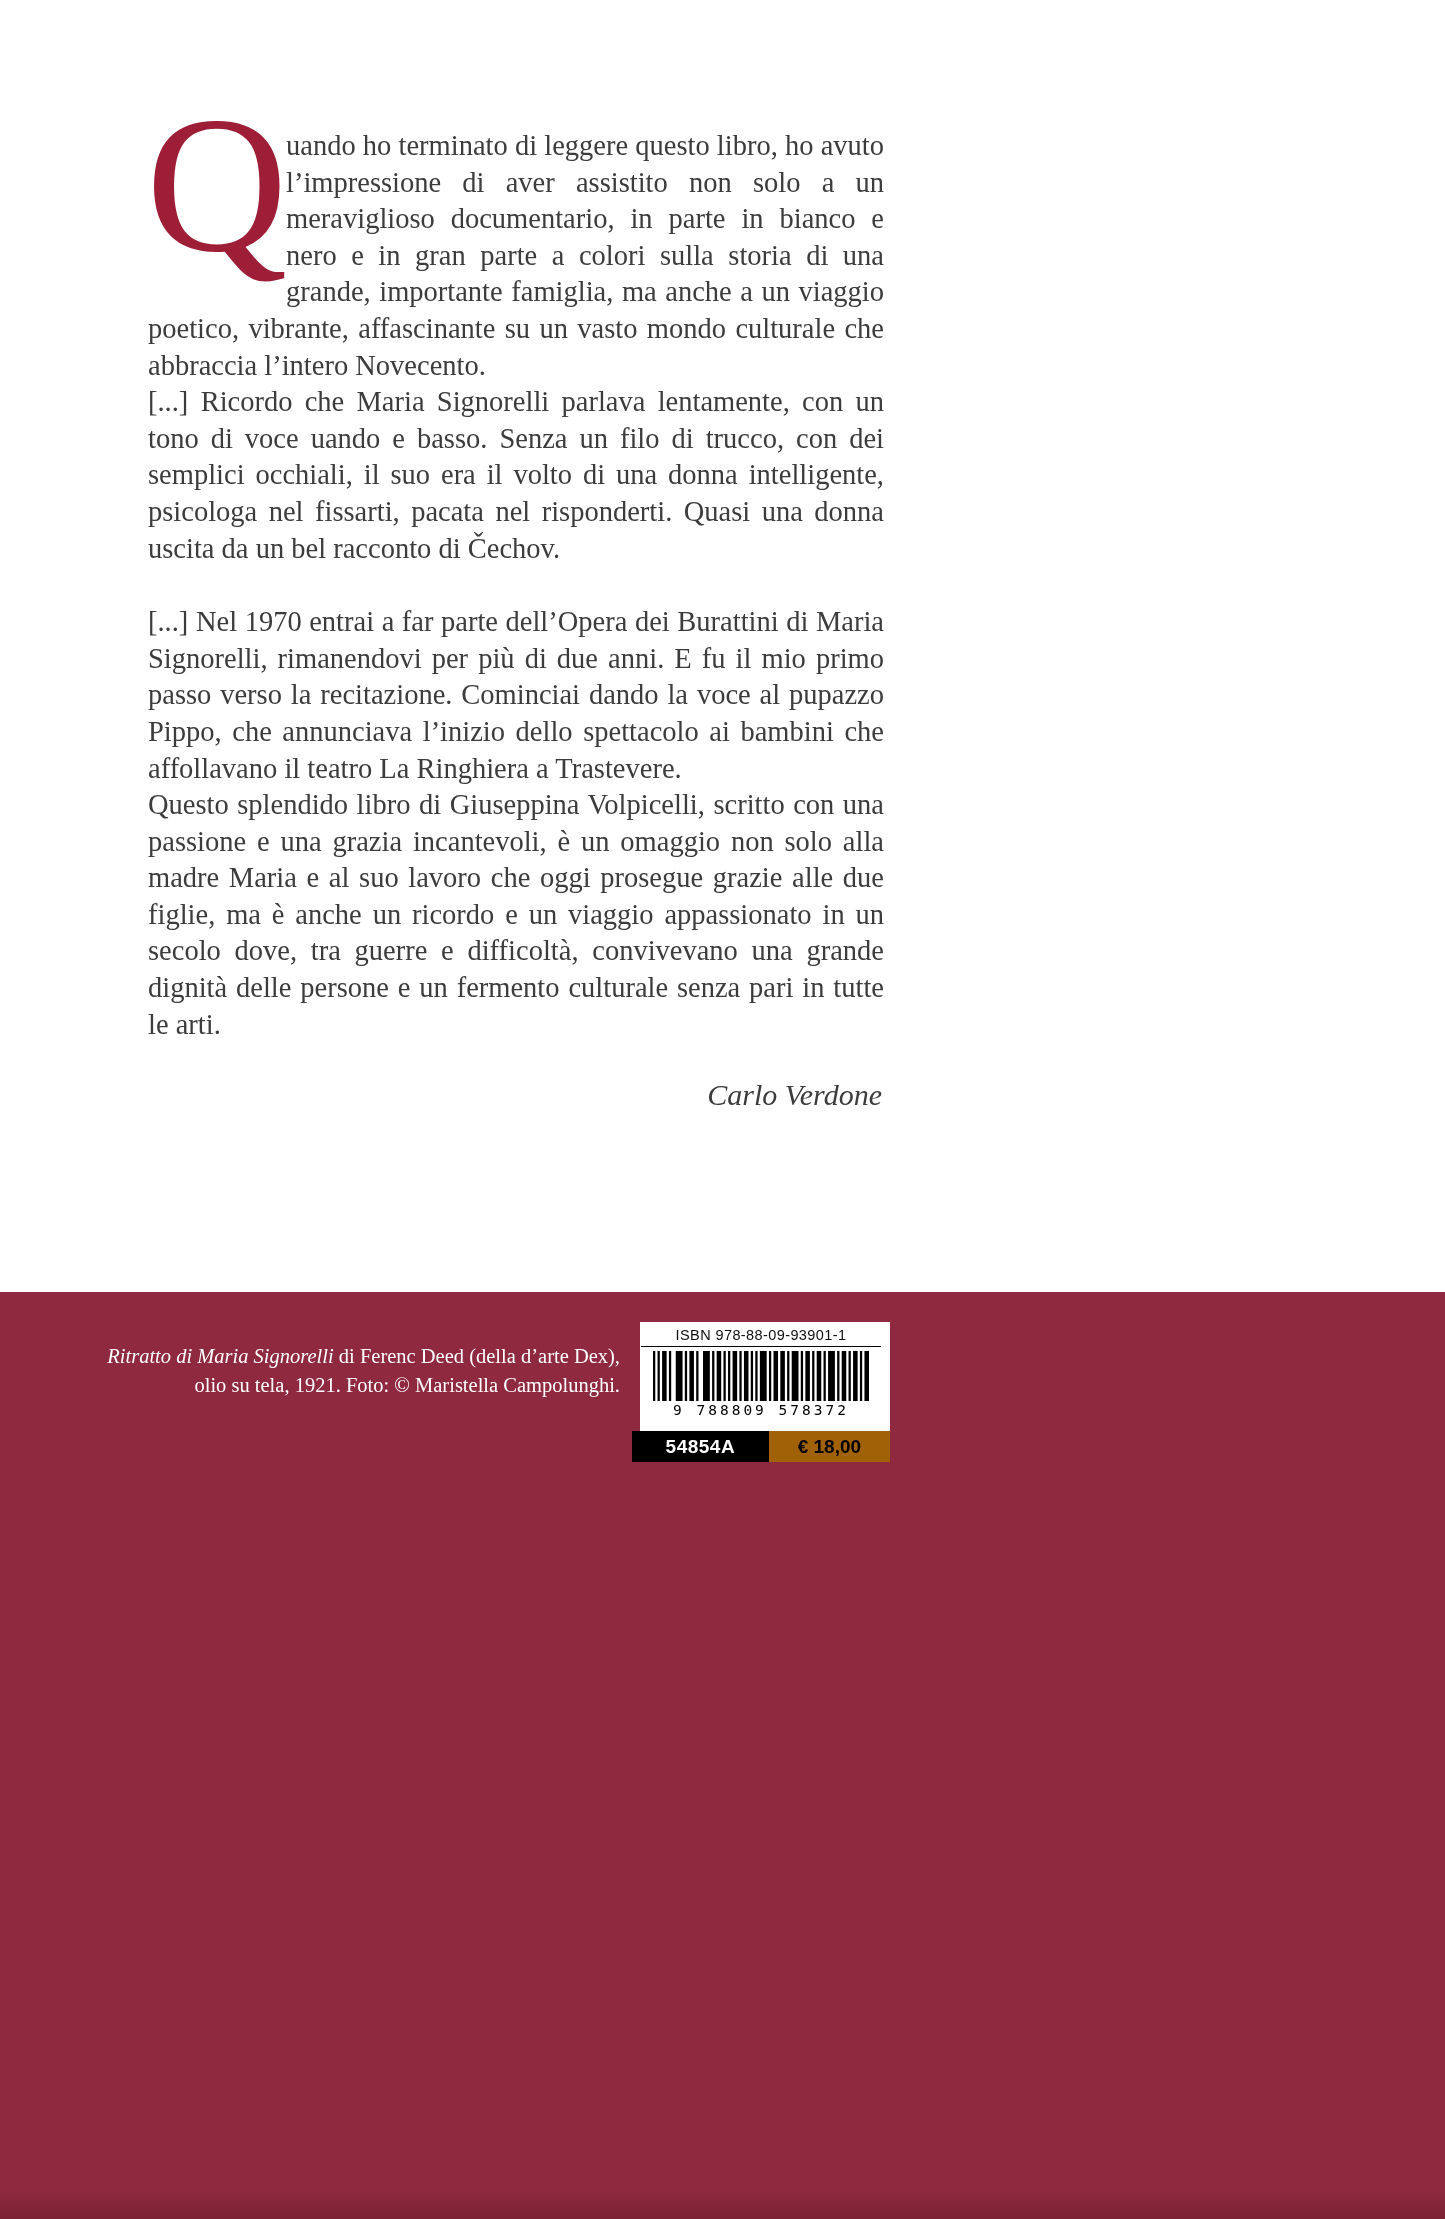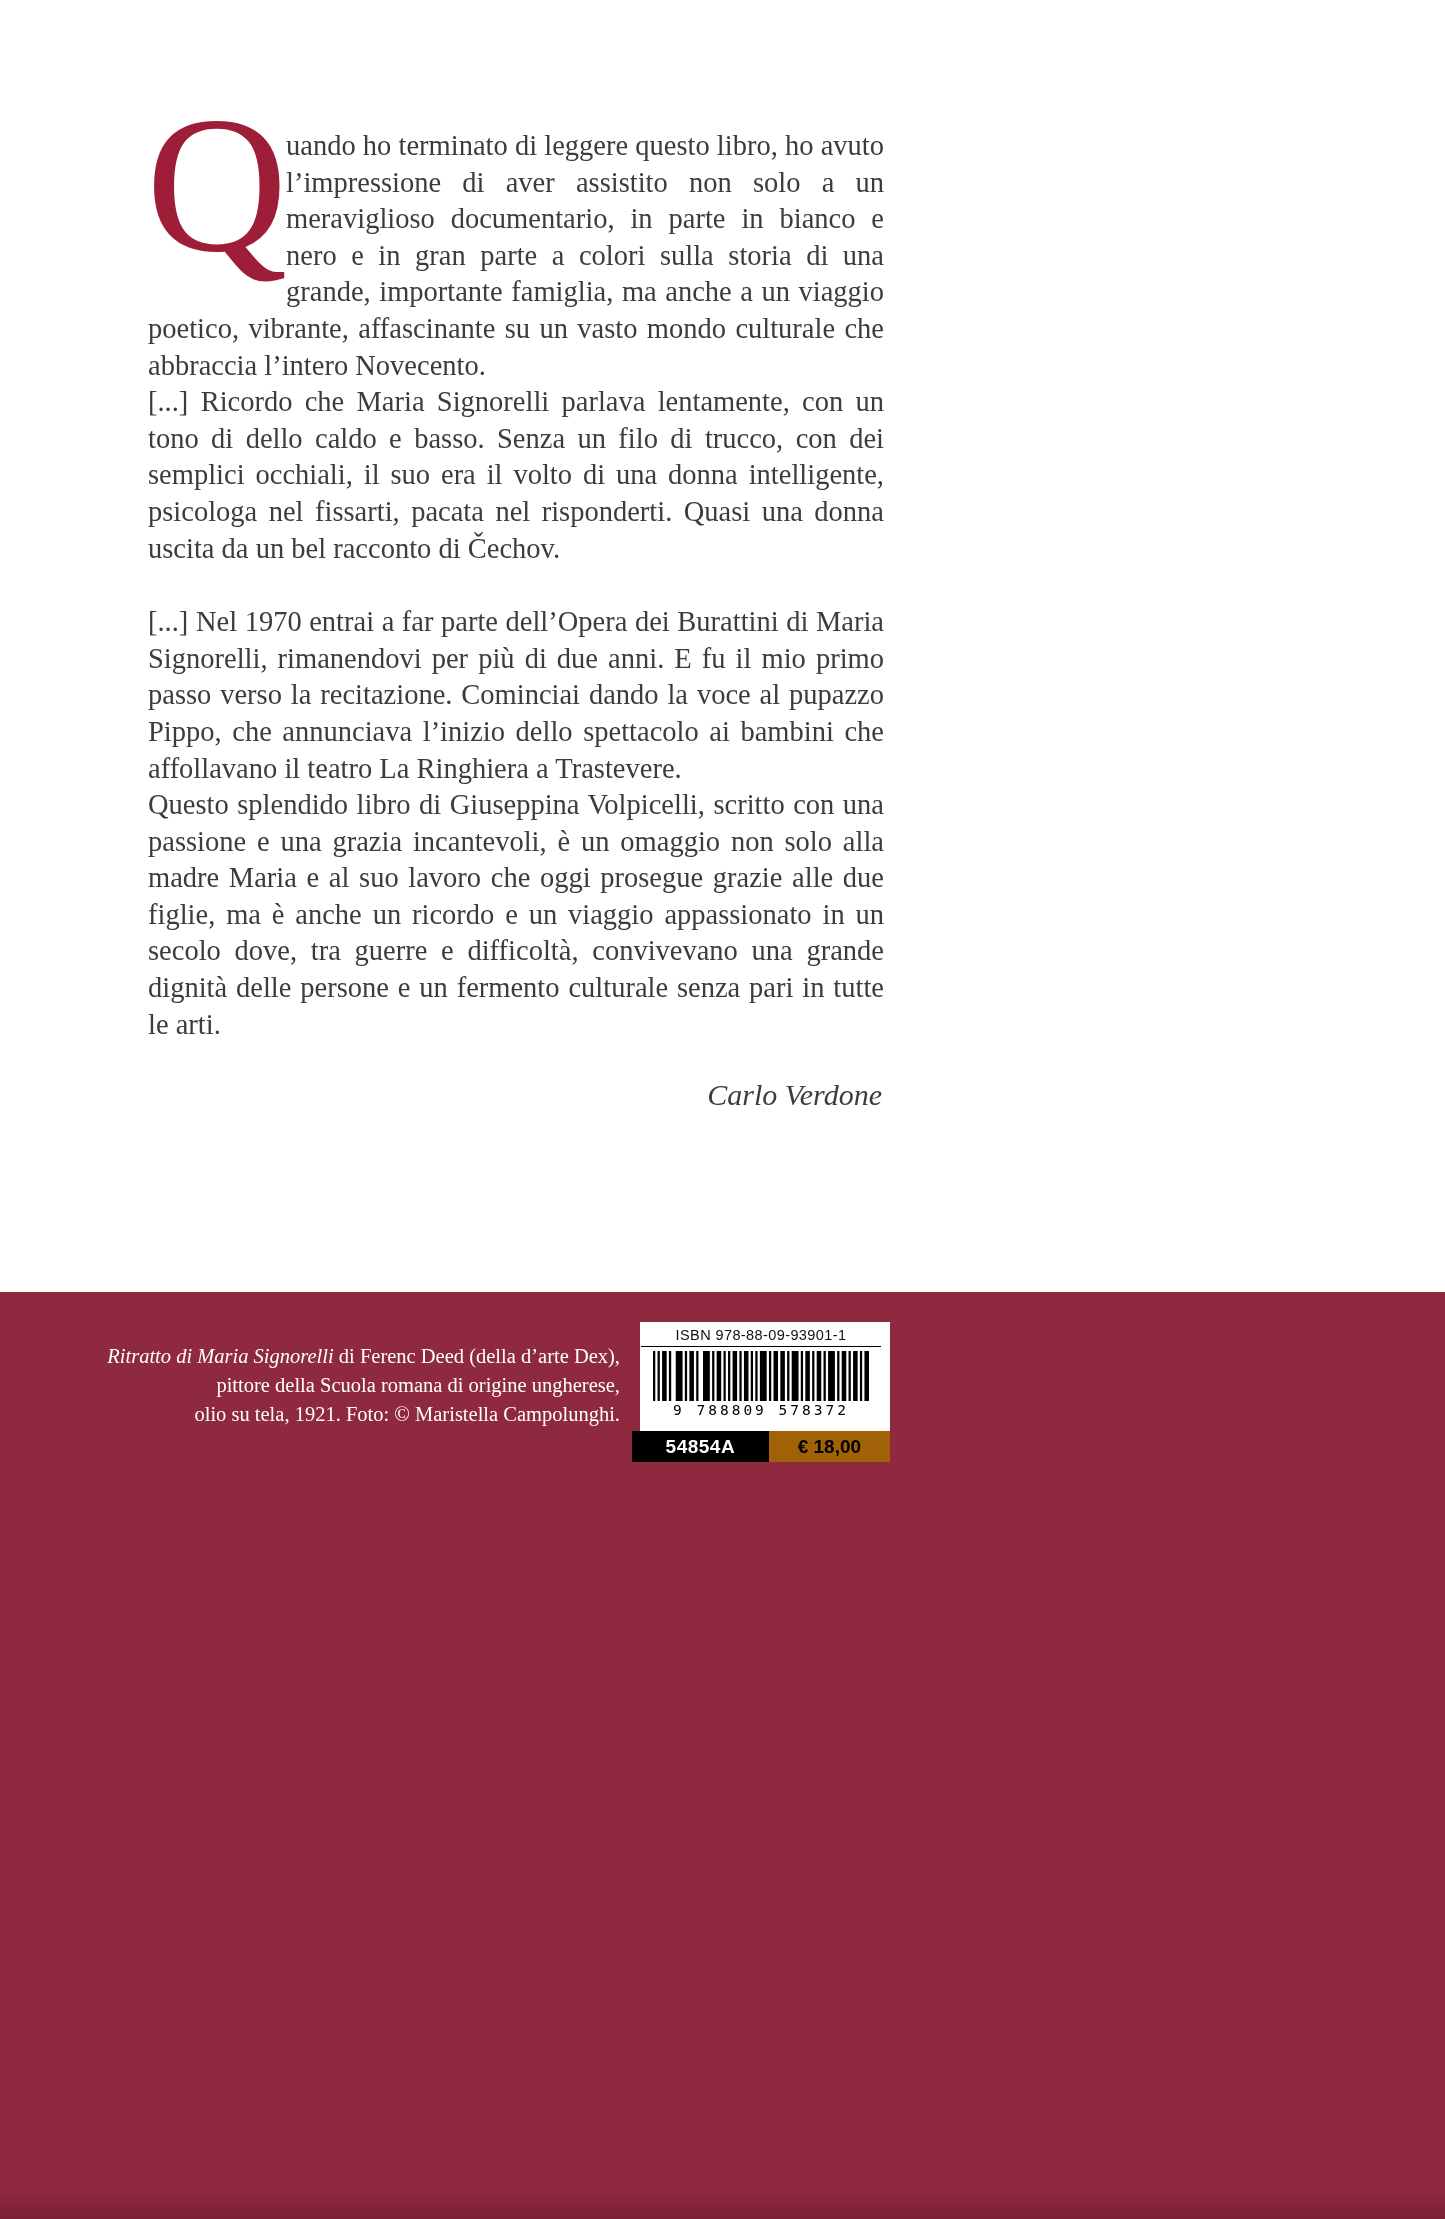--- a/index.html
+++ b/index.html
@@ -129,31 +129,30 @@
 <body>
 
 <div class="page">
 
   <div class="blurb">
     <p>
       <span class="dropcap-spacer"></span>
       <span class="dropcap">Q</span>
       <span>uando ho terminato di leggere questo libro, ho avuto l’impressione di aver assistito non solo a un meraviglioso documentario, in parte in bianco e nero e in gran parte a colori sulla storia di una grande, importante famiglia, ma anche a un viaggio poetico, vibrante, affascinante su un vasto mondo culturale che abbraccia l’intero Novecento.</span>
     </p>
-    <p>[...] Ricordo che Maria Signorelli parlava lentamente, con un tono di dello caldo e basso. Senza un filo di trucco, con dei semplici occhiali, il suo era il volto di una donna intelligente, psicologa nel fissarti, pacata nel risponderti. Quasi una donna uscita da un bel racconto di Čechov.</p>
+    <p>[...] Ricordo che Maria Signorelli parlava lentamente, con un tono di voce uando e basso. Senza un filo di trucco, con dei semplici occhiali, il suo era il volto di una donna intelligente, psicologa nel fissarti, pacata nel risponderti. Quasi una donna uscita da un bel racconto di Čechov.</p>
     <p class="para-gap">[...] Nel 1970 entrai a far parte dell’Opera dei Burattini di Maria Signorelli, rimanendovi per più di due anni. E fu il mio primo passo verso la recitazione. Cominciai dando la voce al pupazzo Pippo, che annunciava l’inizio dello spettacolo ai bambini che affollavano il teatro La Ringhiera a Trastevere.</p>
     <p>Questo splendido libro di Giuseppina Volpicelli, scritto con una passione e una grazia incantevoli, è un omaggio non solo alla madre Maria e al suo lavoro che oggi prosegue grazie alle due figlie, ma è anche un ricordo e un viaggio appassionato in un secolo dove, tra guerre e difficoltà, convivevano una grande dignità delle persone e un fermento culturale senza pari in tutte le arti.</p>
     <p class="signature">Carlo Verdone</p>
   </div>
 
   <div class="band">
 
     <div class="credits">
       <div><i>Ritratto di Maria Signorelli</i><span> di Ferenc Deed (della d’arte Dex),</span></div>
-      <div>pittore della Scuola romana di origine ungherese,</div>
       <div>olio su tela, 1921. Foto: © Maristella Campolunghi.</div>
     </div>
 
     <div class="isbn-box">
       <div class="isbn-label">ISBN 978-88-09-93901-1</div>
       <svg class="barcode-svg" viewBox="0 0 95 40" preserveAspectRatio="none" xmlns="http://www.w3.org/2000/svg">
         <path fill="#000000" d="M0 0h1v40H0z M2 0h1v40H2z M4 0h2v40H4z M7 0h1v40H7z M10 0h3v40h-3z M14 0h1v40h-1z M16 0h2v40h-2z M19 0h1v40h-1z M22 0h3v40h-3z M26 0h1v40h-1z M28 0h2v40h-2z M31 0h1v40h-1z M33 0h1v40h-1z M35 0h2v40h-2z M38 0h1v40h-1z M40 0h2v40h-2z M43 0h1v40h-1z M45 0h1v40h-1z M47 0h3v40h-3z M51 0h1v40h-1z M53 0h2v40h-2z M56 0h2v40h-2z M59 0h1v40h-1z M61 0h3v40h-3z M65 0h1v40h-1z M67 0h2v40h-2z M70 0h1v40h-1z M72 0h2v40h-2z M75 0h1v40h-1z M77 0h3v40h-3z M81 0h1v40h-1z M83 0h2v40h-2z M86 0h1v40h-1z M88 0h2v40h-2z M91 0h1v40h-1z M93 0h2v40h-2z"></path>
       </svg>
       <div class="isbn-digits">9 788809 578372</div>
       <div class="isbn-bottom">

